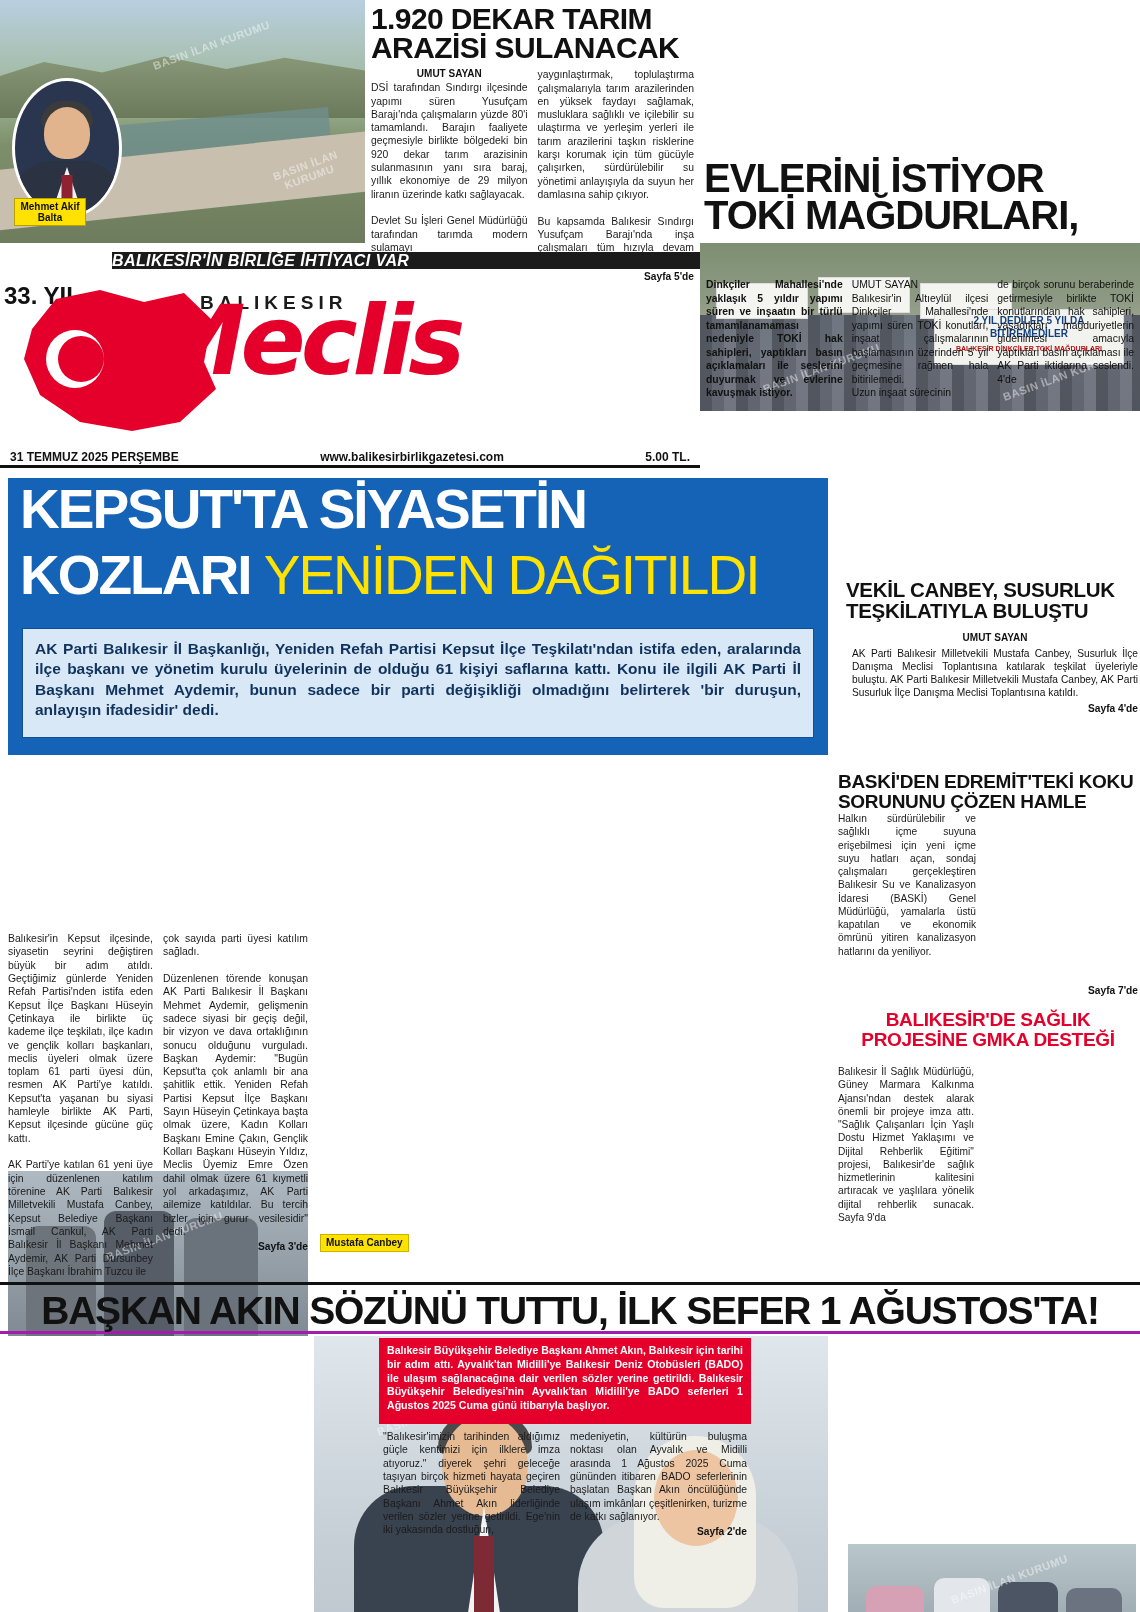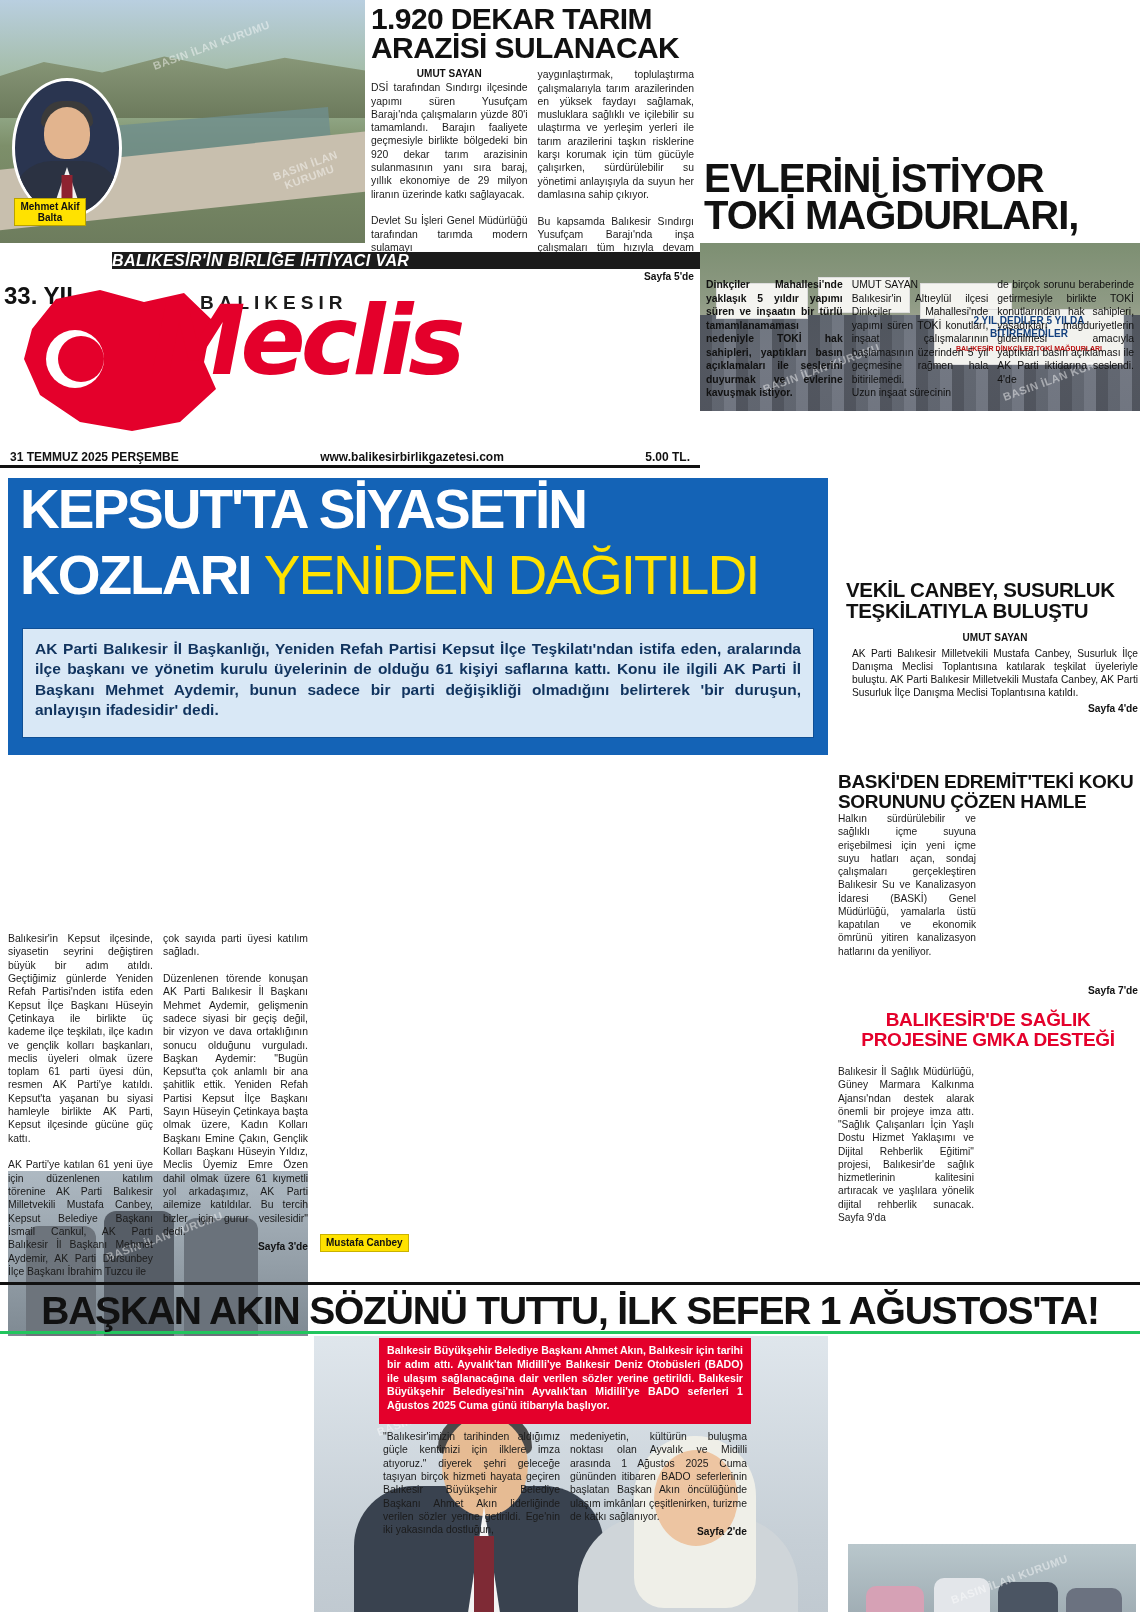--- a/index.html
+++ b/index.html
@@ -233,21 +233,21 @@
   #mustafaCap { left:320px; top:1234px; }
 
   #leftCols { left:8px; top:932px; width:300px; height:340px; display:flex; gap:10px; }
   #leftCols > div { flex:1; }
 
   
   #bottomHead {
     left:0; top:1282px; width:1140px; height:52px;
     font-size:39px; font-weight:bold; line-height:52px; letter-spacing:-1.2px;
     text-transform:uppercase; text-align:center; color:#111;
-    border-top:3px solid #111; border-bottom:3px solid #22c55e;
+    border-top:3px solid #111; border-bottom:3px solid #a21caf;
   }
 
   #botMid { left:379px; top:1338px; width:372px; height:274px; }
   #botLede {
     position:absolute; left:0; top:0; width:372px; height:86px;
     background:#e4002b; color:#fff; font-size:10.6px; line-height:1.3;
     text-align:justify; padding:6px 8px; font-weight:bold;
   }
   #botCols { position:absolute; left:0; top:92px; width:372px; display:flex; gap:10px; padding:0 4px; }
   #botCols > div { flex:1; }

